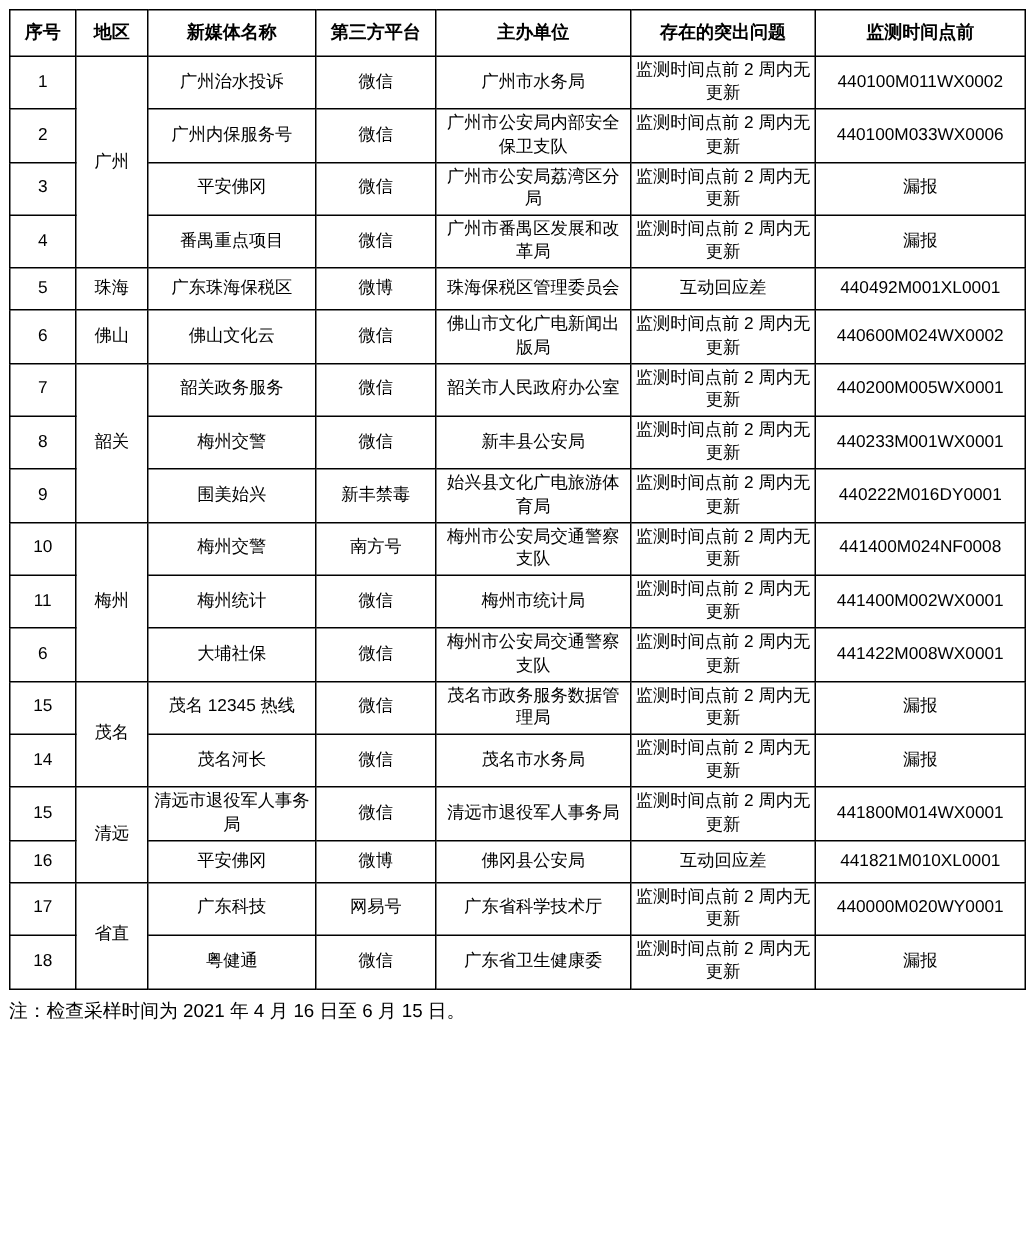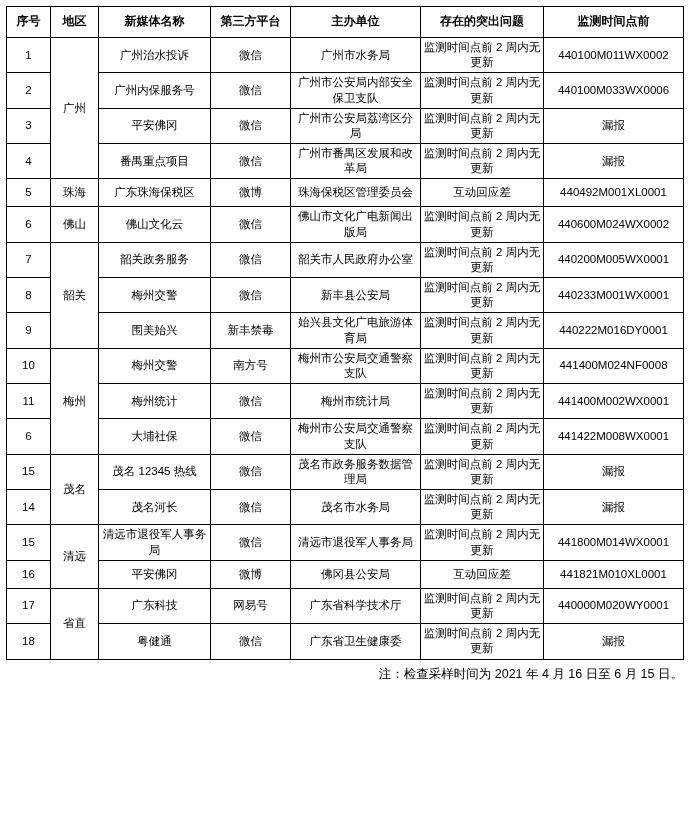--- a/index.html
+++ b/index.html
@@ -51,21 +51,21 @@
   col.c3 { width: 80px; }
   col.c4 { width: 130px; }
   col.c5 { width: 123px; }
   col.c6 { width: 140px; }
   .region-cell {
     font-size: 12px;
   }
   .note {
     margin: 6px auto 0 auto;
     width: 677px;
-    text-align: right;
+    text-align: left;
     font-size: 12.5px;
     line-height: 1.4;
   }
 </style>
 </head>
 <body>
 
 <div class="page">
 
   <table class="report">

